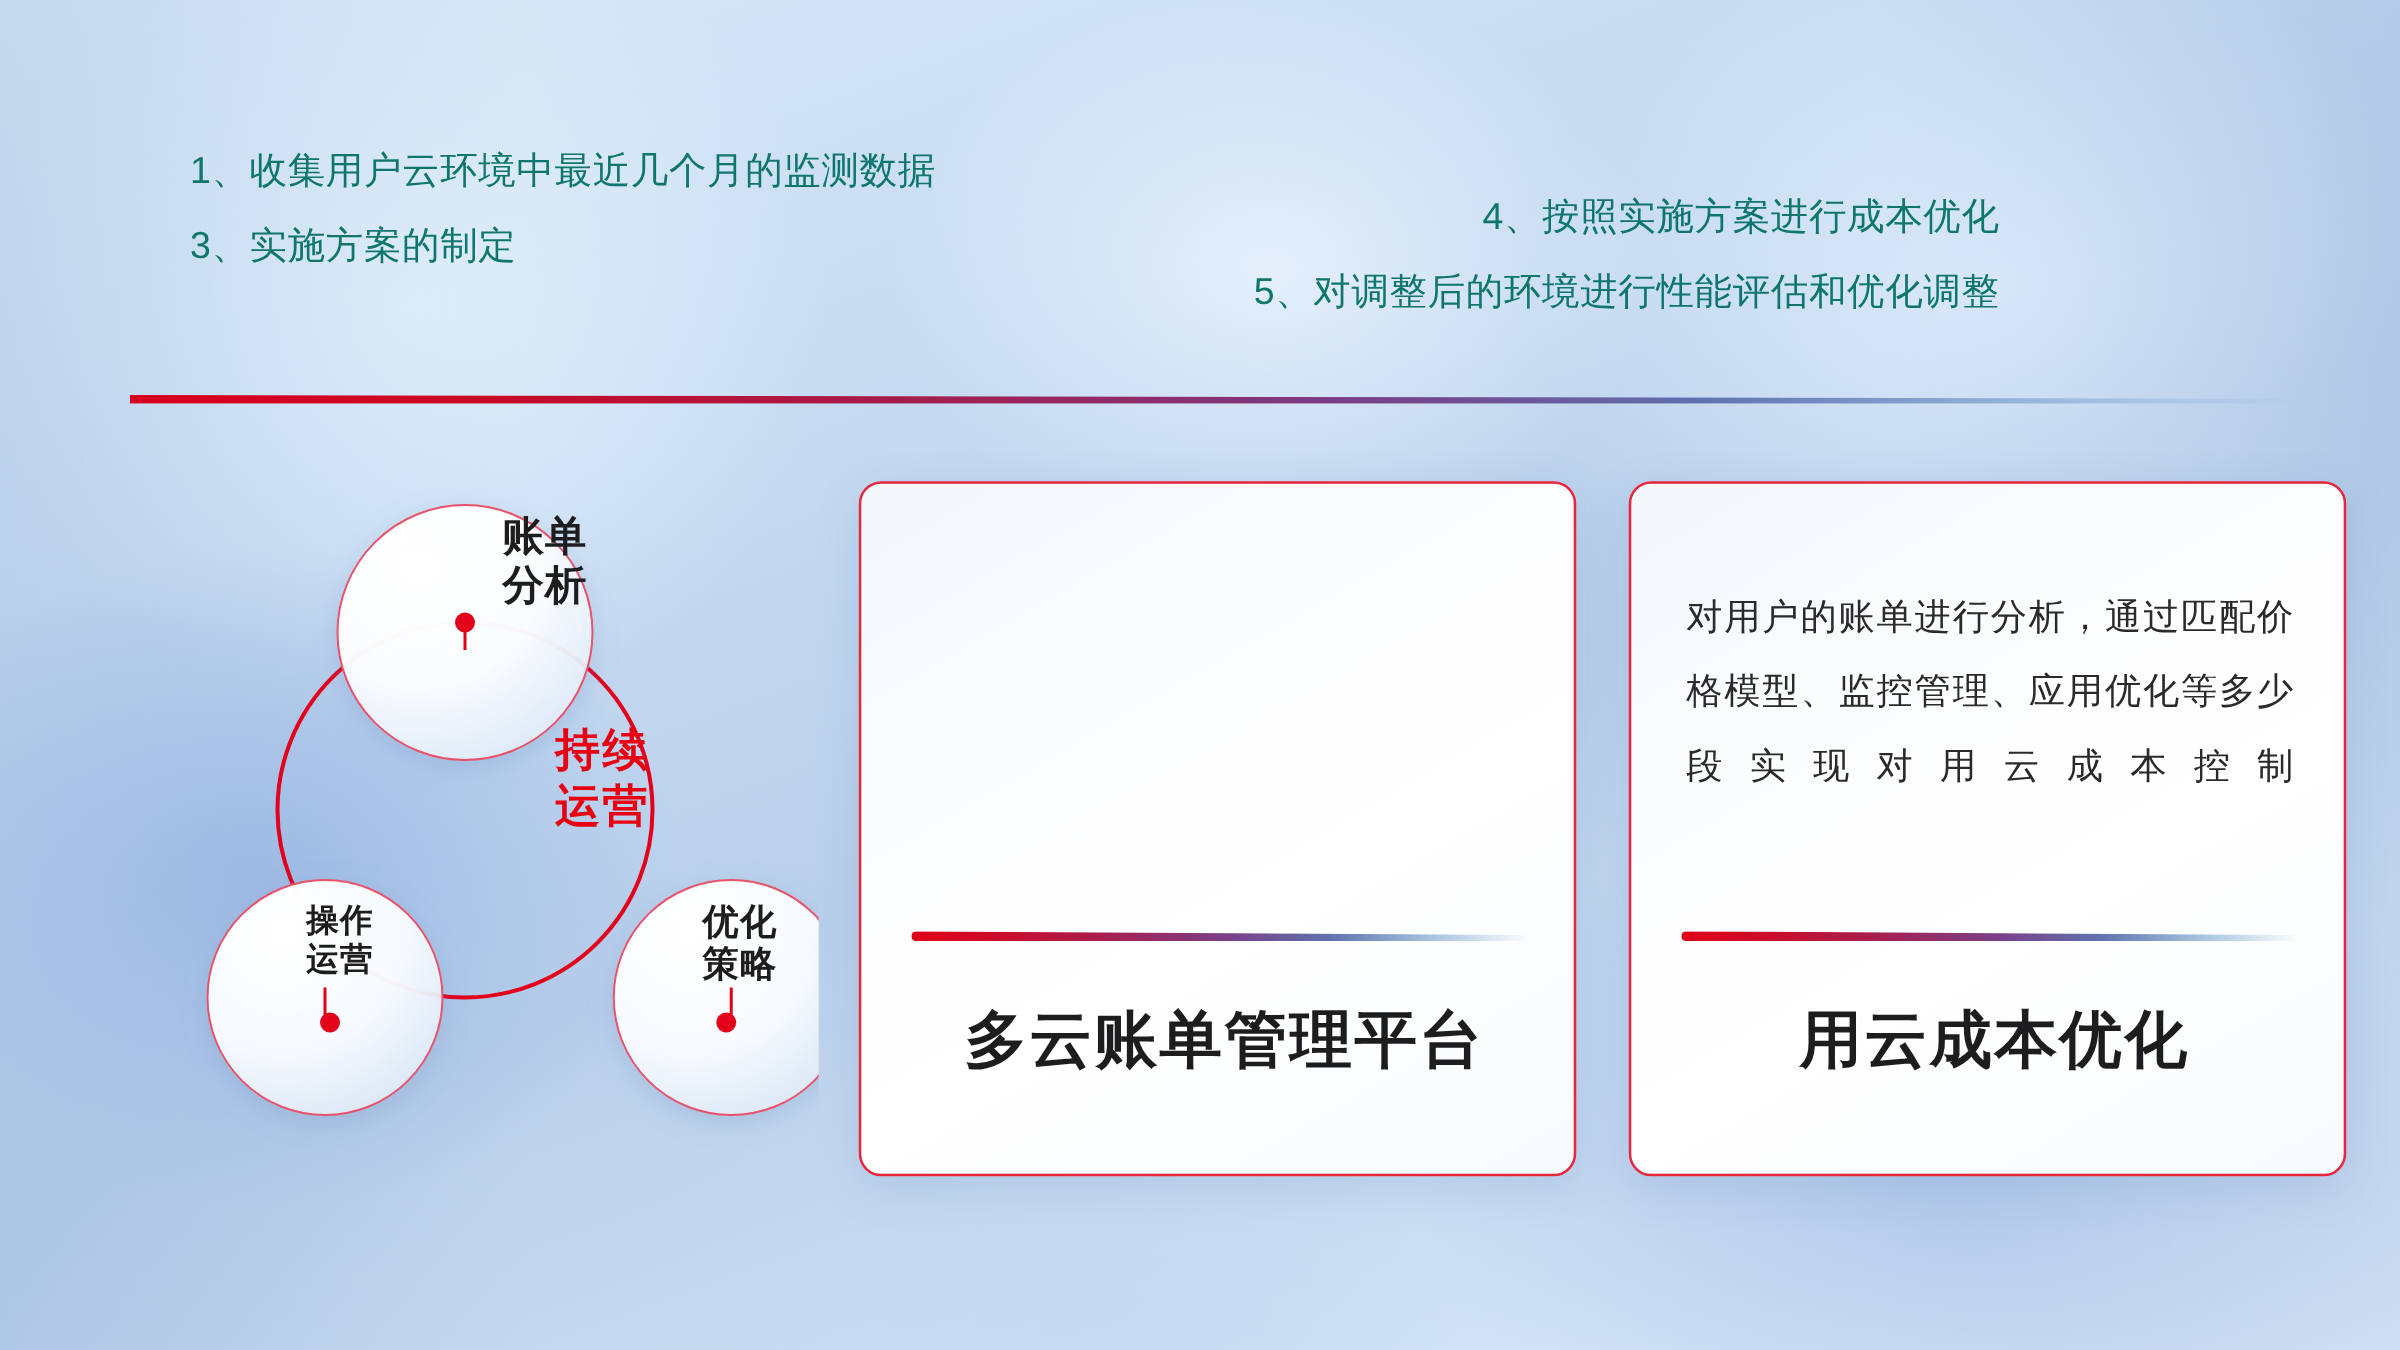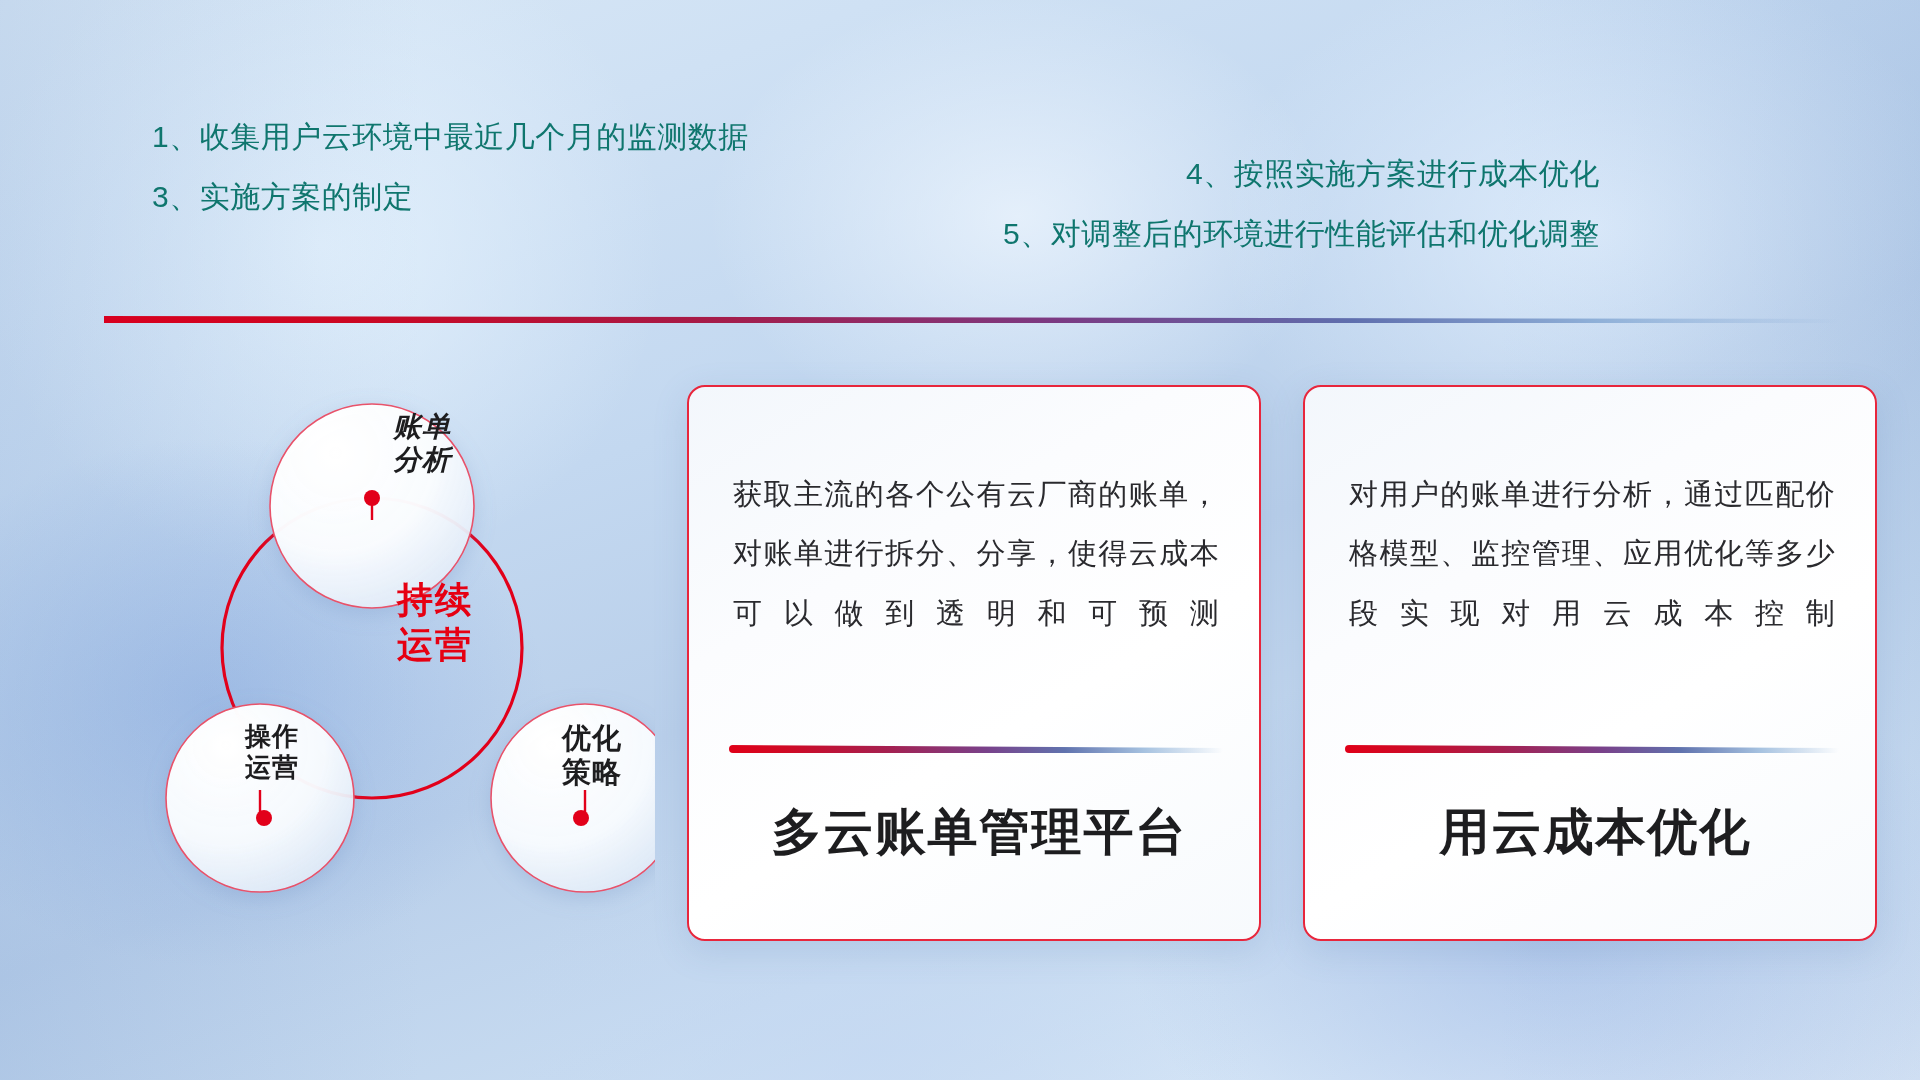--- a/index.html
+++ b/index.html
@@ -49,25 +49,25 @@
     clip-path:polygon(0 0, 100% 42%, 100% 100%, 0 100%);
   }
 
   
   #venn{position:absolute;left:95px;top:348px;width:560px;height:600px;}
   #venn svg{position:absolute;left:0;top:0;}
   .venn-label{
     position:absolute;text-align:center;color:#1d1d1f;font-weight:bold;
     line-height:1.18;letter-spacing:1px;white-space:pre-line;
   }
-  #lbl-bill{left:247px;top:62px;width:160px;font-size:28px;font-style:italic;}
+  #lbl-bill{left:261px;top:62px;width:160px;font-size:33px;}
   #lbl-ops{left:97px;top:373px;width:160px;font-size:26px;}
   #lbl-strategy{left:417px;top:373px;width:160px;font-size:29px;}
   #lbl-center{left:255px;top:229px;width:170px;font-size:36px;color:#e60012;
-    letter-spacing:2px;line-height:1.25;}
+    letter-spacing:2px;line-height:1.25;text-align:right;}
 
   
   .card{
     position:absolute;border:2px solid #e8263c;border-radius:18px;
     background:linear-gradient(150deg,#f3f7fc 0%, #fbfcfe 32%, #ffffff 60%, #f7fafd 100%);
     box-shadow:0 10px 34px rgba(90,125,175,.18);
     overflow:hidden;
   }
   #card-1{left:687px;top:385px;width:570px;height:552px;}
   #card-2{left:1303px;top:385px;width:570px;height:552px;}
@@ -153,21 +153,20 @@
 分析</div>
     <div class="venn-label" id="lbl-ops">操作
 运营</div>
     <div class="venn-label" id="lbl-strategy">优化
 策略</div>
     <div class="venn-label" id="lbl-center">持续
 运营</div>
   </div>
 
   <div class="card" id="card-1">
-    <div class="card-body">获取主流的各个公有云厂商的账单，对账单进行拆分、分享，使得云成本可以做到透明和可预测</div>
     <div class="card-rule"></div>
     <div class="card-title">多云账单管理平台</div>
   </div>
 
   <div class="card" id="card-2">
     <div class="card-body">对用户的账单进行分析，通过匹配价格模型、监控管理、应用优化等多少段实现对用云成本控制</div>
     <div class="card-rule"></div>
     <div class="card-title">用云成本优化</div>
   </div>
 

